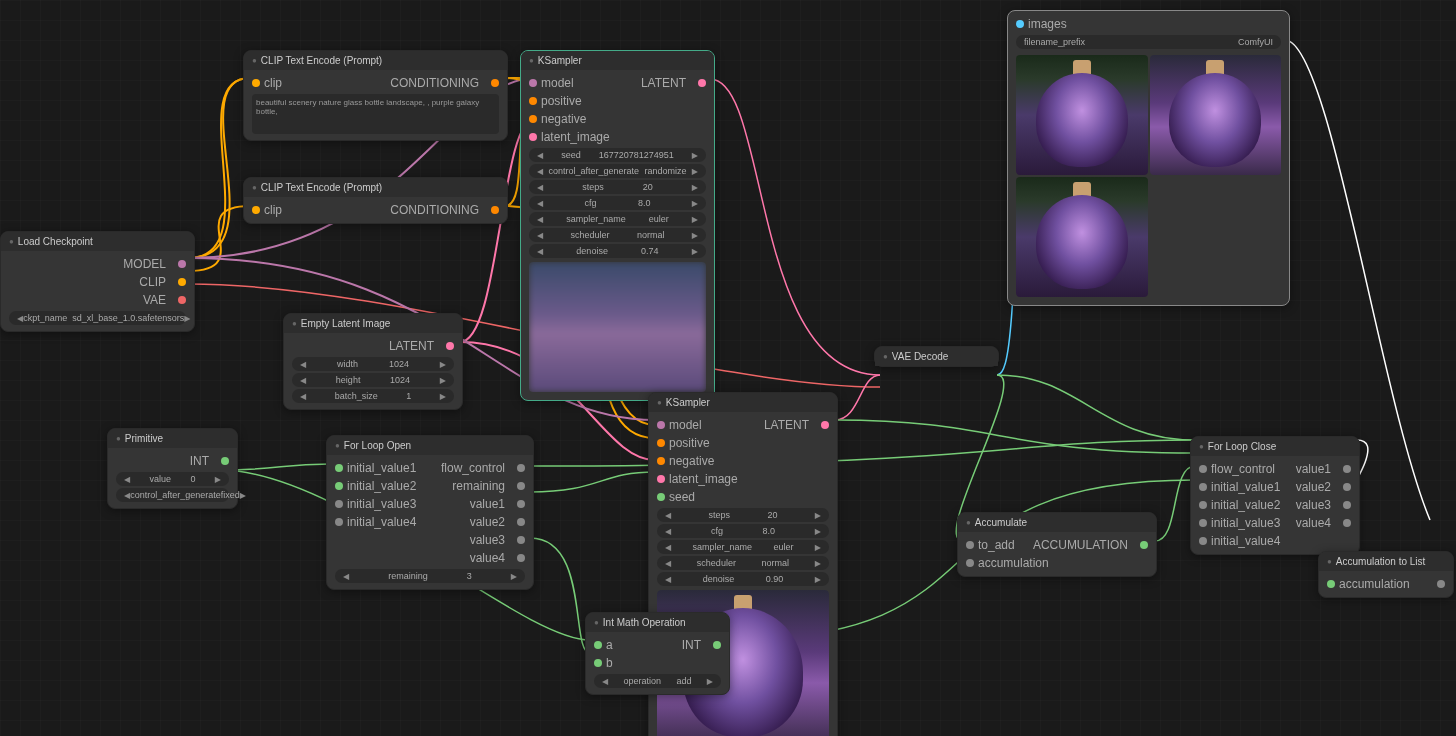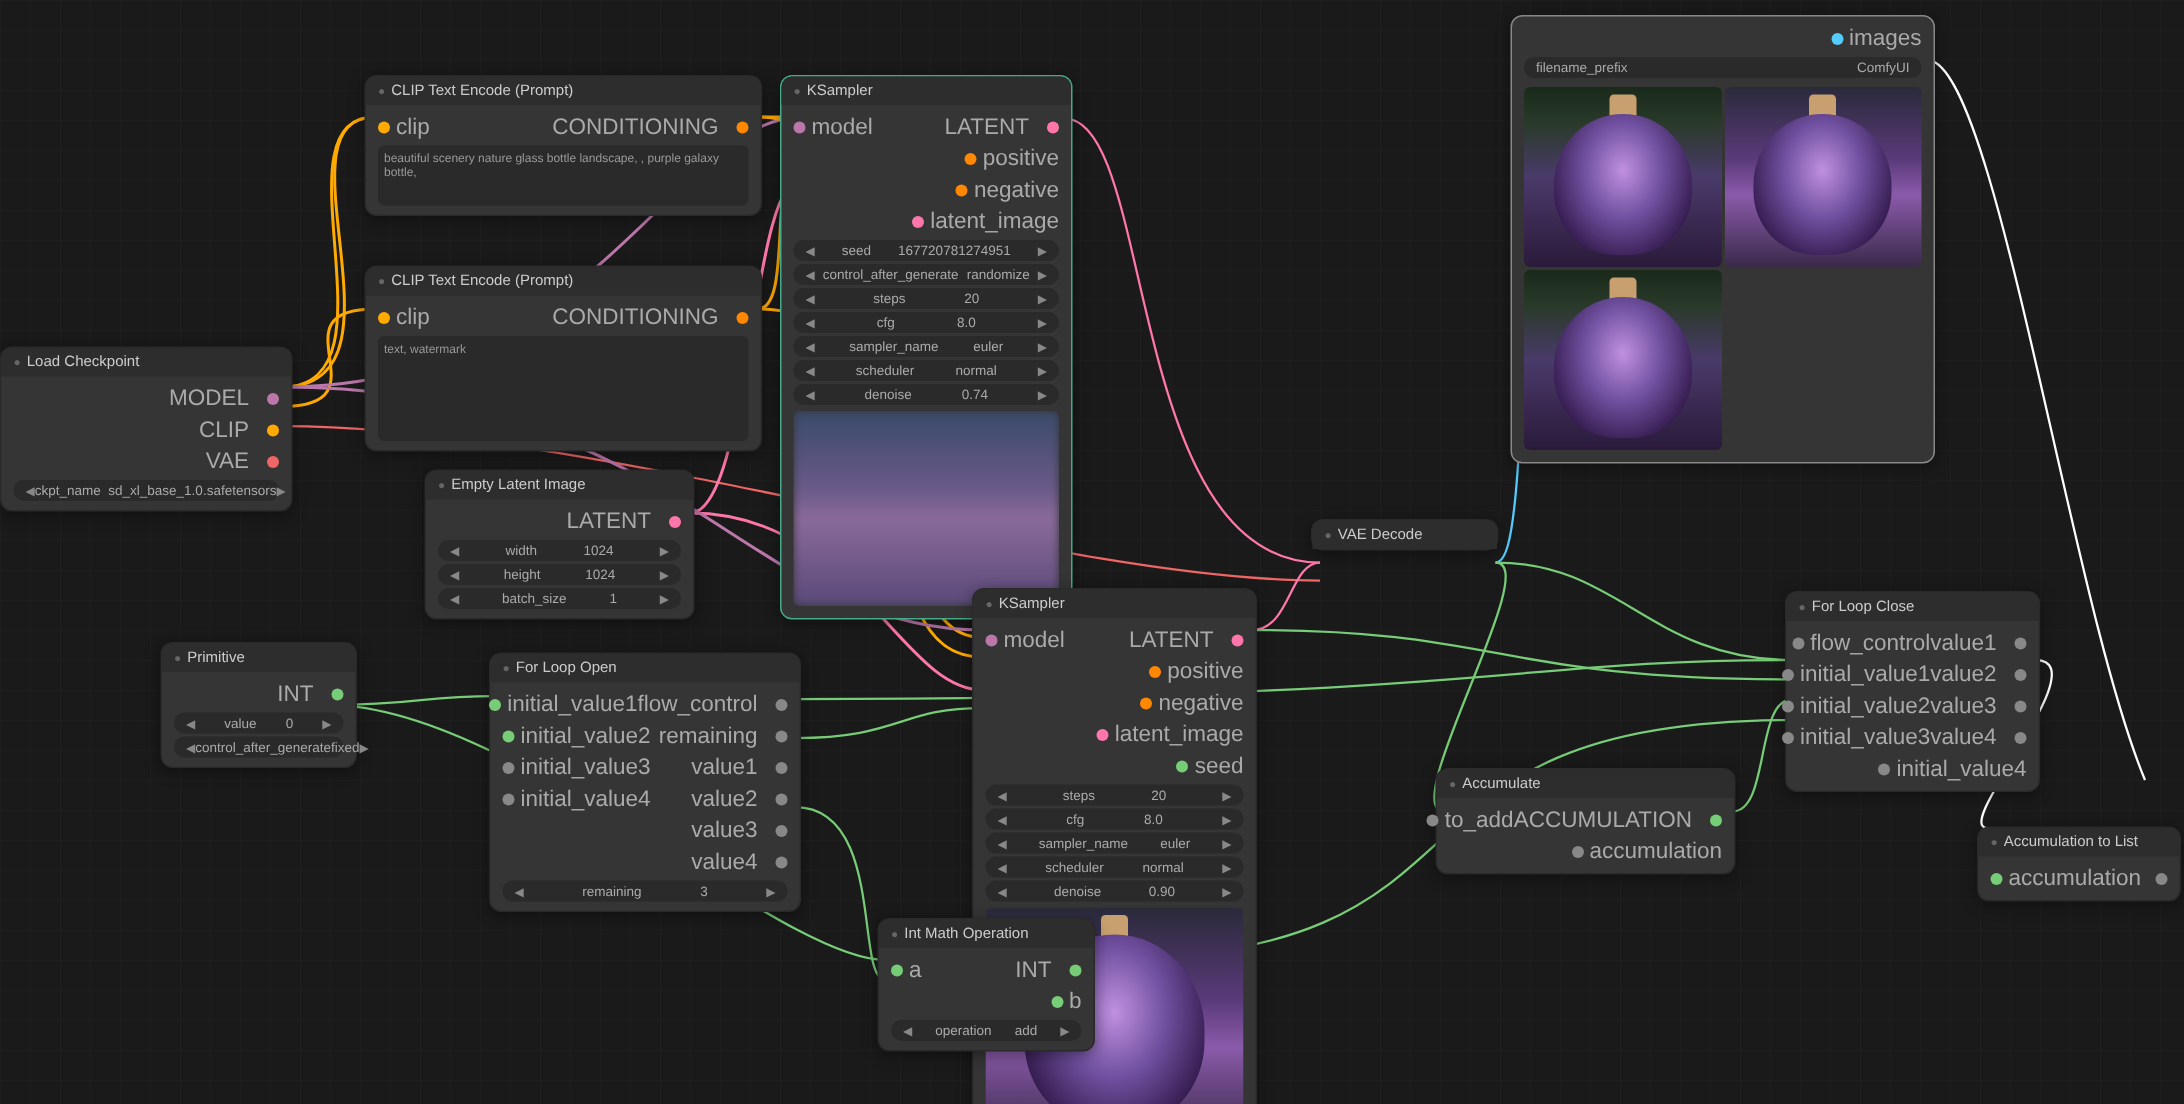--- a/index.html
+++ b/index.html
@@ -2,21 +2,21 @@
 <html><head>
 <meta charset="utf-8">
 <style>
 *{margin:0;padding:0;box-sizing:border-box;font-family:Arial,sans-serif}
 body{background:#1a1a1a;width:1456px;height:736px;overflow:hidden;position:relative;background-image:linear-gradient(90deg,rgba(255,255,255,0.02) 1px,transparent 1px),linear-gradient(rgba(255,255,255,0.02) 1px,transparent 1px);background-size:20px 20px}
 .node{position:absolute;background:#353535;border:1px solid #2a2a2a;border-radius:8px;box-shadow:0 2px 10px rgba(0,0,0,0.4);font-size:10px;color:#aaa}
 .node.active{border:1px solid #4a8}
 .node-title{background:#2d2d2d;padding:4px 8px;border-radius:7px 7px 0 0;color:#ccc;font-size:10px;display:flex;align-items:center;gap:4px}
 .node-title::before{content:"●";font-size:8px;color:#666}
 .node-body{padding:4px}
-.port-row{display:flex;justify-content:flex-end;align-items:center;padding:2px 4px;font-size:15px;position:relative}
+.port-row{display:flex;justify-content:flex-start;align-items:center;padding:2px 4px;font-size:12px;position:relative}
 .port-left{display:flex;align-items:center;gap:4px}
 .port-right{display:flex;align-items:center;gap:12px;margin-left:auto}
 .dot{width:8px;height:8px;border-radius:50%;display:inline-block}
 .dot.yellow{background:#fa0}
 .dot.orange{background:#f80}
 .dot.purple{background:#b7a}
 .dot.red{background:#e66}
 .dot.pink{background:#f7a}
 .dot.cyan{background:#5cf}
 .dot.green{background:#7c7}
@@ -118,21 +118,20 @@
 <div class="port-row">
         <span class="port-left">
           <span class="dot yellow"></span>
           <span>clip</span>
         </span>
         <span class="port-right">
           <span>CONDITIONING</span>
           <span class="dot orange"></span>
         </span>
       </div>
-<div class="textarea" style="min-height:70px">text, watermark</div>
 </div>
   </div>
 
 <div class="node" style="left:283px;top:313px;width:180px">
 <div class="node-title">Empty Latent Image</div>
 <div class="node-body">
 <div class="port-row">
         <span class="port-right">
           <span>LATENT</span>
           <span class="dot pink"></span>
@@ -446,21 +445,21 @@
       </div>
 <div class="port-row">
         <span class="port-left">
           <span class="dot gray"></span>
           <span>accumulation</span>
         </span>
       </div>
 </div>
   </div>
 
-<div class="node" style="left:1190px;top:394px;width:170px">
+<div class="node" style="left:1190px;top:436px;width:170px">
 <div class="node-title">For Loop Close</div>
 <div class="node-body">
 <div class="port-row">
         <span class="port-left">
           <span class="dot gray"></span>
           <span>flow_control</span>
         </span>
         <span class="port-right">
           <span>value1</span>
           <span class="dot gray"></span>

